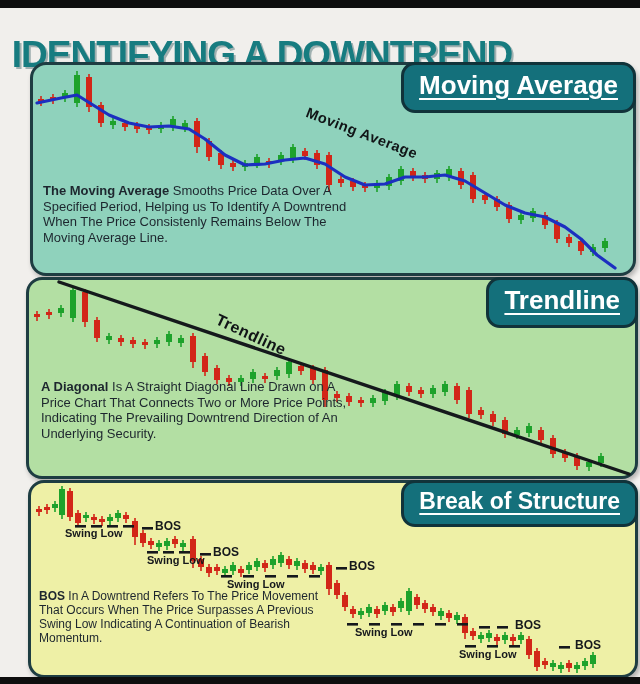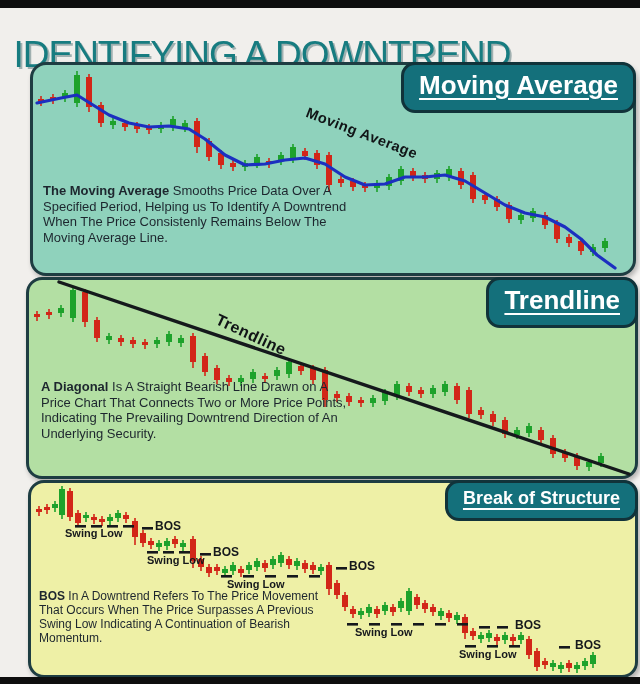--- a/index.html
+++ b/index.html
@@ -2,35 +2,35 @@
 <html><head>
 <meta charset="utf-8">
 <style>
   html,body{margin:0;padding:0;background:#e8e6e3;}
   .page{position:relative;width:640px;height:684px;background:#f1efec;overflow:hidden;
         font-family:"Liberation Sans",sans-serif;}
   .bar{position:absolute;left:0;width:640px;background:#0e0e0e;}
   .bar.top{top:0;height:8px;}
   .bar.bottom{bottom:0;height:7px;}
   .page-title{position:absolute;top:9px;left:0;width:524px;text-align:center;
-      font-size:37px;font-weight:400;color:#177c80;letter-spacing:-1px;
+      font-size:37px;font-weight:700;color:#177c80;letter-spacing:-1px;
       text-shadow:2px 2px 0 rgba(10,60,66,.35);white-space:nowrap;}
   .watermark{position:absolute;right:-60px;top:40px;width:120px;height:620px;
       background:rgba(255,255,255,.35);transform:rotate(18deg);border-radius:40px;}
   .panel{position:absolute;border:3px solid #1e3d42;border-radius:16px;
       box-shadow:2px 3px 5px rgba(0,0,0,.28);}
   #p1{left:30px;top:62px;width:600px;height:208px;background:#8fd2bc;}
   #p2{left:26px;top:277px;width:606px;height:196px;background:#b3dfa3;}
   #p3{left:28px;top:480px;width:604px;height:192px;background:#eef0a6;}
   .panel svg{position:absolute;left:0;top:0;width:100%;height:100%;}
   .badge{position:absolute;top:-3px;right:-3px;background:#14707b;border:3px solid #11333a;
       border-radius:14px;padding:4px 15px 8px 15px;color:#ffffff;font-weight:700;
       font-size:26px;line-height:1.28;text-align:right;}
   .badge .u{text-decoration:underline;text-decoration-thickness:2px;text-underline-offset:4px;display:block;}
-  #p3 .badge{font-size:18px;}
+  #p3 .badge{font-size:23px;}
   .desc{position:absolute;margin:0;color:#1d262e;font-size:13px;line-height:1.2;}
   #p1 .desc{left:10px;top:118px;width:318px;}
   #p2 .desc{left:12px;top:99px;width:312px;}
   #p3 .desc{left:8px;top:106px;width:302px;font-size:12px;line-height:1.17;}
   .chart-label{position:absolute;font-weight:700;color:#101416;white-space:nowrap;}
   #p1 .chart-label{left:270px;top:60px;font-size:14.5px;transform:rotate(21deg);letter-spacing:.5px;}
   #p2 .chart-label{left:184px;top:46px;font-size:16px;transform:rotate(25deg);letter-spacing:.5px;}
   svg text.swing{font-family:"Liberation Sans",sans-serif;font-size:11px;font-weight:600;fill:#15181c;}
   svg text.bos{font-family:"Liberation Sans",sans-serif;font-size:12px;font-weight:800;fill:#15181c;}
 </style>
@@ -246,21 +246,21 @@
         <line x1="560" y1="179" x2="560" y2="191" stroke="#1da22b" stroke-width="1.6"></line>
         <rect x="557" y="182" width="6" height="5" fill="#1da22b"></rect>
         <line x1="572" y1="173" x2="572" y2="187" stroke="#1da22b" stroke-width="1.6"></line>
         <rect x="569" y="176" width="6" height="7" fill="#1da22b"></rect>
         <line x1="30" y1="2" x2="600" y2="194" stroke="#15191c" stroke-width="3.4" stroke-linecap="round"></line>
       </svg>
     <div class="chart-label">Trendline</div>
     <div class="badge">
       <span class="u">Trendline</span>
     </div>
-    <p class="desc"><b>A Diagonal</b><span> Is A Straight Bearish Line Drawn on A Price Chart That Connects Two or More Price Points, Indicating The Prevailing Downtrend Direction of An Underlying Security.</span></p>
+    <p class="desc"><b>A Diagonal</b><span> Is A Straight Diagonal Line Drawn on A Price Chart That Connects Two or More Price Points, Indicating The Prevailing Downtrend Direction of An Underlying Security.</span></p>
   </section>
 
   <section class="panel" id="p3">
     <svg viewBox="0 0 604 192" preserveAspectRatio="none">
         <line x1="8" y1="23" x2="8" y2="33" stroke="#d22618" stroke-width="1.6"></line>
         <rect x="5" y="26" width="6" height="3" fill="#d22618"></rect>
         <line x1="16" y1="21" x2="16" y2="31" stroke="#d22618" stroke-width="1.6"></line>
         <rect x="13" y="24" width="6" height="3" fill="#d22618"></rect>
         <line x1="24" y1="18" x2="24" y2="29" stroke="#1da22b" stroke-width="1.6"></line>
         <rect x="21" y="21" width="6" height="4" fill="#1da22b"></rect>

